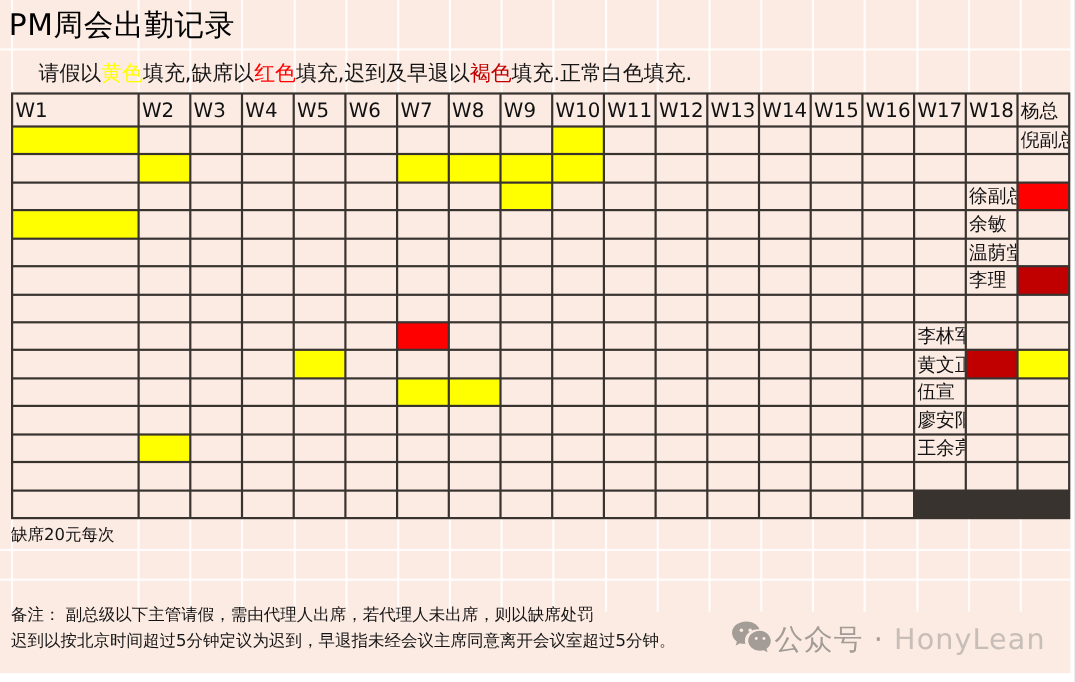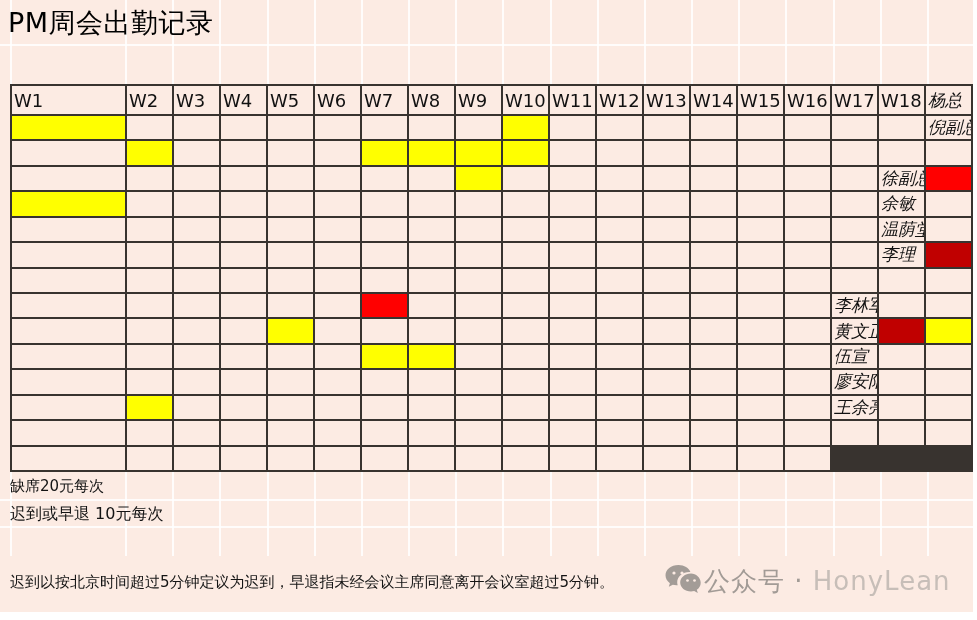--- a/index.html
+++ b/index.html
@@ -12,21 +12,21 @@
   #legend{position:absolute;left:35px;top:54px;font-size:19px;color:#141414;white-space:nowrap;}
   .lg-yellow{color:#ffff00;}
   .lg-red{color:#ff0000;}
   .lg-brown{color:#c00000;}
   #att-table{position:absolute;left:10px;top:84px;width:963px;height:388px;
     display:grid;grid-template-columns:113px repeat(18,1fr);grid-template-rows:28px repeat(14,1fr);
     gap:2px;padding:2px;box-sizing:border-box;background:#38332f;}
   .cell{background:#fcebe3;display:flex;align-items:center;overflow:hidden;color:#111;}
   .hdr{font-size:18px;padding-left:2px;}
   .hdr-name{font-size:20px;padding-left:9px;letter-spacing:2px;}
-  .name-cell{font-size:17px;padding-left:2px;white-space:nowrap;font-style:italic;}
+  .name-cell{font-size:17px;padding-left:2px;white-space:nowrap;}
   .fee{position:absolute;left:10px;font-size:15px;color:#141414;white-space:nowrap;}
   #fee1{top:477px;}
   #fee2{top:504px;font-size:16px;}
   .remark{position:absolute;left:10px;font-size:15px;color:#141414;white-space:nowrap;}
   #remark1{top:550px;}
   #remark2{top:573px;}
   #watermark{position:absolute;left:664px;top:563px;display:flex;align-items:center;white-space:nowrap;}
   #wm-text{font-size:26px;letter-spacing:1px;}
   .wm-dark{color:#a29b96;}
   .wm-light{color:#c7beb8;}
@@ -74,20 +74,21 @@
       <div class="vline" style="left: 832.55px; top: 472px; height: 84px;"></div>
       <div class="vline" style="left: 879.72px; top: 472px; height: 84px;"></div>
       <div class="vline" style="left: 926.89px; top: 472px; height: 84px;"></div>
       <div class="hline" style="top: 44px;"></div>
       <div class="hline" style="top: 499px;"></div>
       <div class="hline" style="top: 526px;"></div>
     </div>
 
   <div id="title">PM周会出勤记录</div>
 
+  <div id="legend"><span>请假以</span><span class="lg-yellow">黄色</span><span>填充,缺席以</span><span class="lg-red">红色</span><span>填充,迟到及早退以</span><span class="lg-brown">褐色</span><span>填充.正常白色填充.</span></div>
 
   <div id="att-table">
       <div class="cell hdr">W1</div>
       <div class="cell hdr">W2</div>
       <div class="cell hdr">W3</div>
       <div class="cell hdr">W4</div>
       <div class="cell hdr">W5</div>
       <div class="cell hdr">W6</div>
       <div class="cell hdr">W7</div>
       <div class="cell hdr">W8</div>
@@ -361,22 +362,22 @@
       <div class="cell "></div>
       <div class="cell "></div>
       <div class="cell "></div>
       <div class="cell "></div>
       <div class="cell "></div>
       <div class="cell "></div>
       <div class="cell "></div>
     </div>
 
   <div class="fee" id="fee1">缺席20元每次</div>
-  <div class="fee" id="fee2">迟到或早退 10元每次</div>
-
+
+  <div class="remark" id="remark1">备注：  副总级以下主管请假，需由代理人出席，若代理人未出席，则以缺席处罚</div>
   <div class="remark" id="remark2">迟到以按北京时间超过5分钟定议为迟到，早退指未经会议主席同意离开会议室超过5分钟。</div>
 
   <div id="watermark">
     <span style="display:inline-flex;">
       <svg width="40" height="36" viewBox="0 0 40 36">
         <g fill="#a39c97">
           <path d="M14.5 2 C7 2 1.5 6.6 1.5 12.3 c0 3.2 1.7 6 4.4 7.9 l-1.1 3.6 4-2.1 c1.2 .3 2.4 .5 3.7 .5 .4 0 .8 0 1.2-.05 -.3-.9-.5-1.9-.5-2.9 0-5.8 5.6-10.3 12-10.3 .4 0 .8 0 1.2 .05 C25 5 20.2 2 14.5 2 Z"></path>
           <path d="M27 10.5 c-6 0-10.8 4-10.8 9 0 5 4.8 9 10.8 9 1.1 0 2.2-.15 3.2-.4 l3.6 1.9-1-3.2 c2.4-1.6 3.9-4.1 3.9-7.1 0-5-4.8-9.2-9.7-9.2 Z"></path>
         </g>
         <g fill="#fcebe3">

